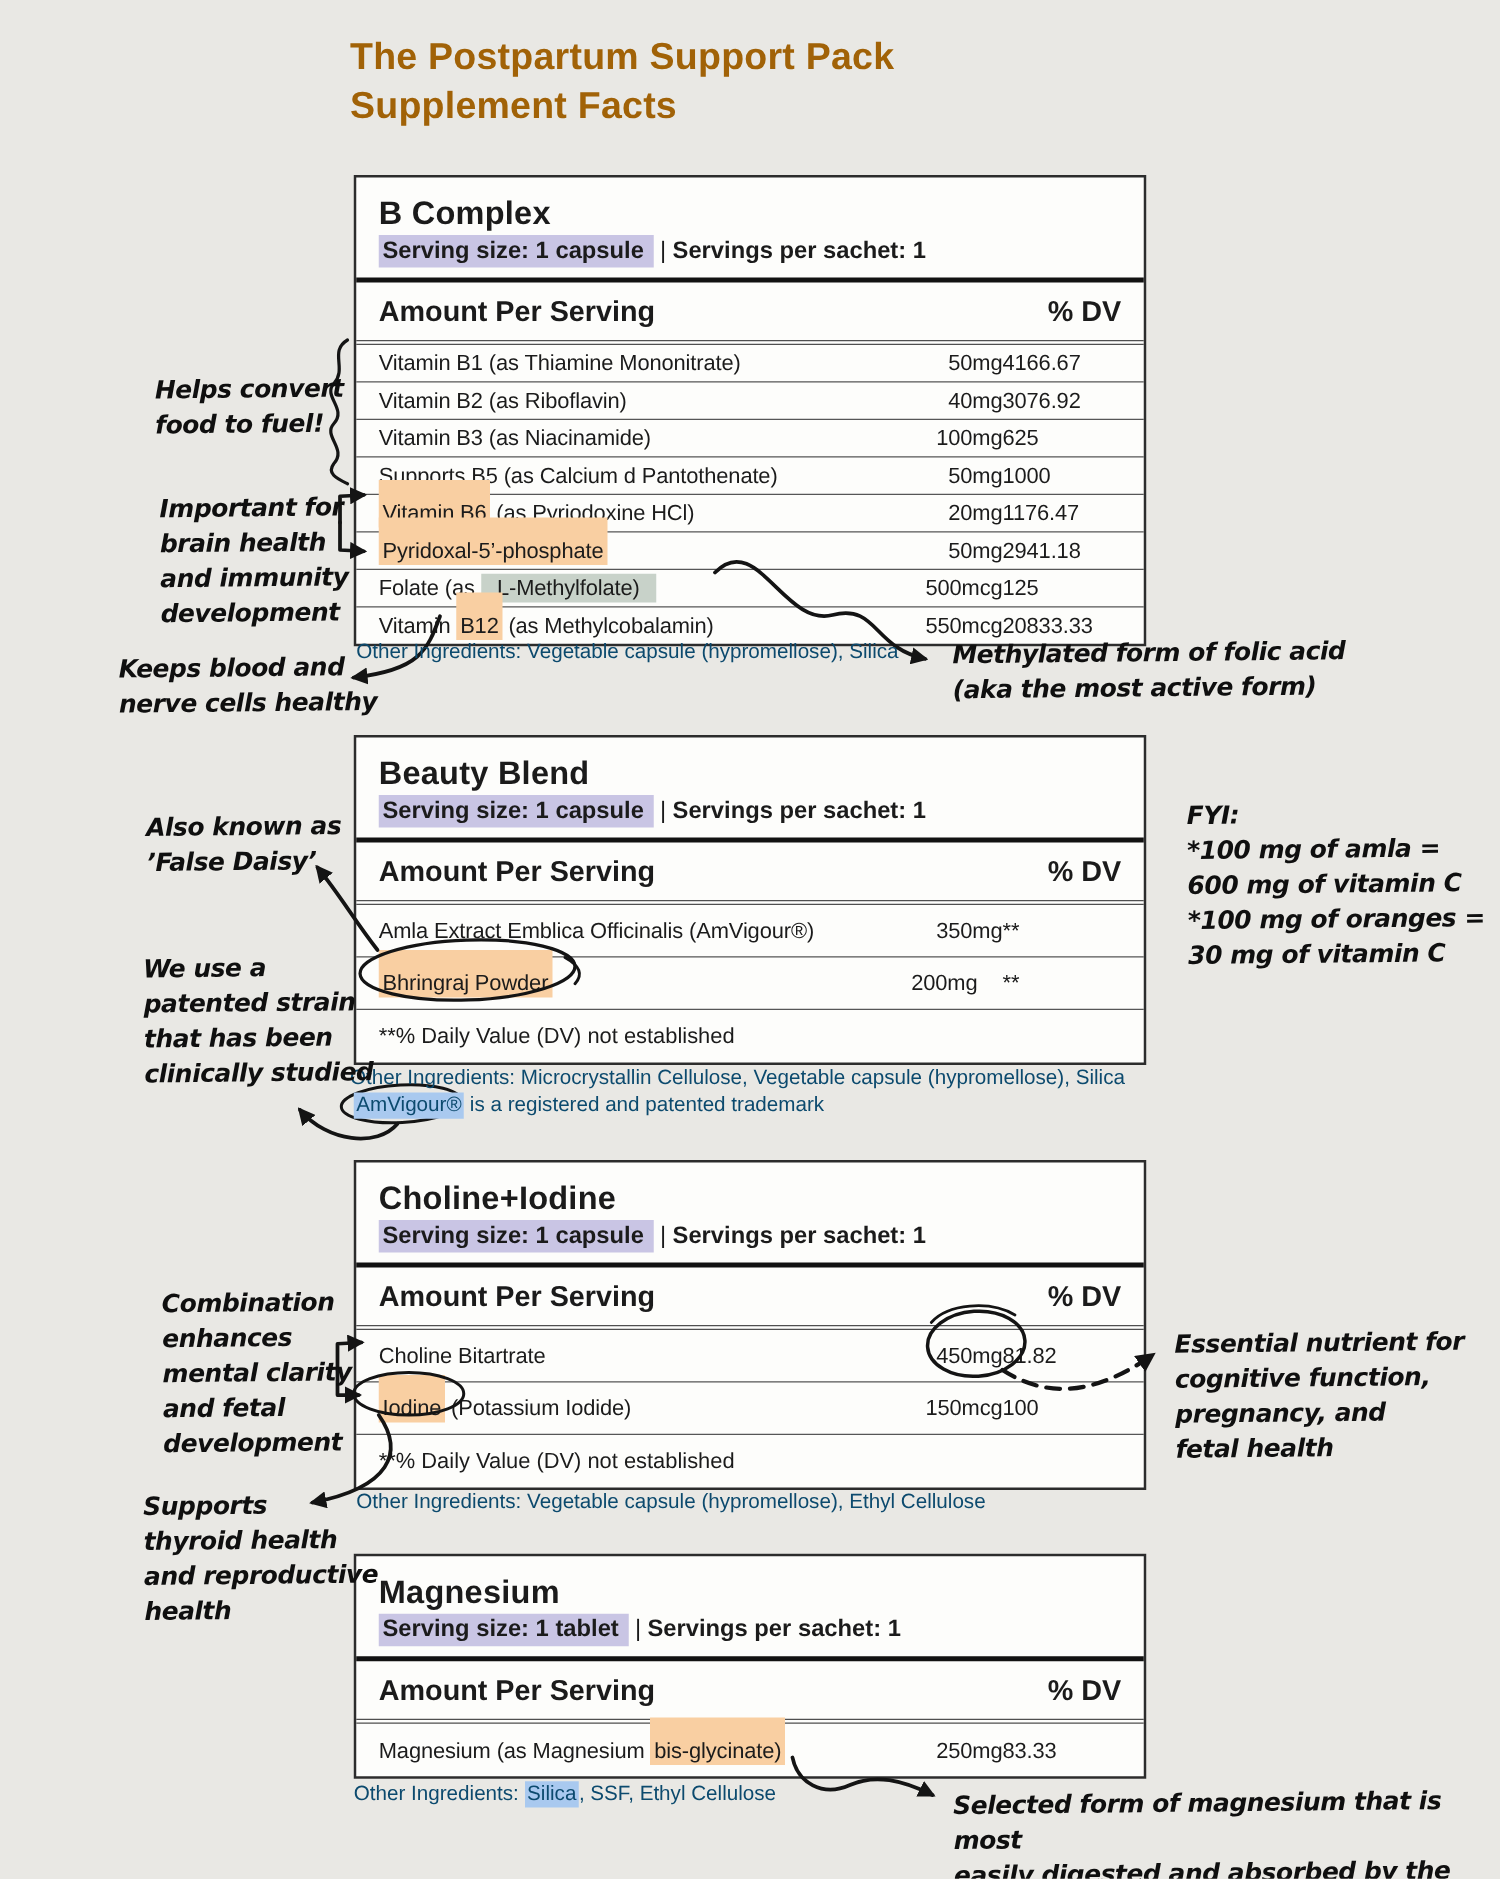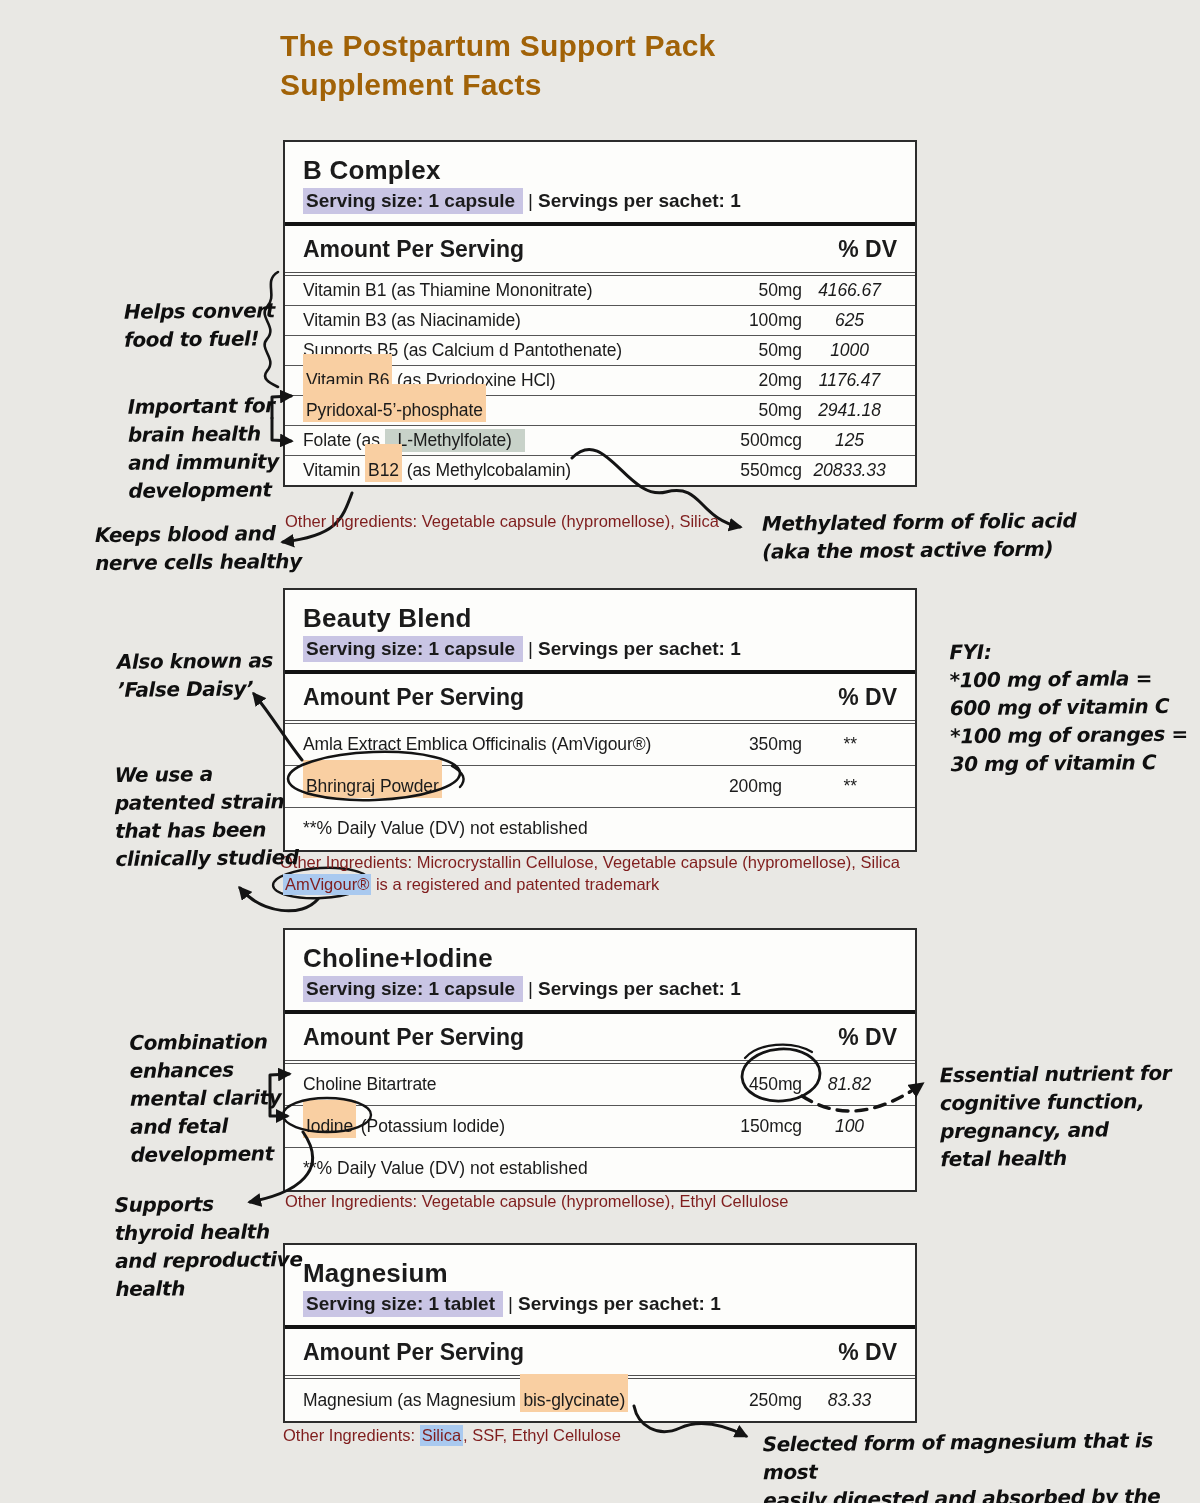--- a/index.html
+++ b/index.html
@@ -27,27 +27,27 @@
   .serv-hl{background:var(--lavender,#c9c5e4);padding:2px 8px 3px 3px;}
   .sep{font-weight:400;padding:0 5px;}
   .thick{border-top:4px solid #121212;}
   .aps{display:flex;justify-content:space-between;align-items:center;
        padding:10px 18px 9px;font-size:23px;font-weight:700;}
   .dbl{border-top:1px solid #4f4f4f;border-bottom:1px solid #4f4f4f;height:2px;}
   .row{display:flex;align-items:center;padding:0 18px;font-size:17.5px;letter-spacing:-0.1px;}
   .row + .row{border-top:1px solid #565656;}
   .rname{flex:1;white-space:nowrap;}
   .ramt{width:100px;text-align:right;}
-  .rdv{width:95px;text-align:center;font-style:italic;}
+  .rdv{width:95px;text-align:left;}
   .footnote{border-top:1px solid #565656;padding:10px 18px 11px;font-size:17.5px;}
   .hl-peach{background:var(--peach,#f9cfa2);padding:16px 3px 2px;}
   .hl-green{background:var(--green,#c8d2c9);padding:1px 13px 2px;}
   .hl-blue{background:var(--blue,#a9c9ef);padding:1px 2px 2px;}
   .it{}
-  .other{position:absolute;font-size:16.5px;line-height:22px;color:#7f1d1d;white-space:nowrap;}
+  .other{position:absolute;font-size:16.5px;line-height:22px;color:#0c4a6e;white-space:nowrap;}
   .note{
     position:absolute;
     font-family:"DejaVu Sans",sans-serif;
     font-style:italic;font-weight:700;
     font-size:20px;line-height:1.4;
     color:#0f0f0f;white-space:pre-line;letter-spacing:-0.4px;
     transform:rotate(-0.6deg);
   }
   svg.overlay{position:absolute;left:0;top:0;pointer-events:none;}
 </style>
@@ -66,20 +66,25 @@
       <div class="thick"></div>
       <div class="aps">
         <span>Amount Per Serving</span>
         <span>% DV</span>
       </div>
       <div class="dbl"></div>
       <div class="row" style="height: 29px;">
         <span class="rname"><span>Vitamin B1 (as Thiamine Mononitrate)</span></span>
         <span class="ramt">50mg</span>
         <span class="rdv">4166.67</span>
+      </div>
+      <div class="row" style="height: 29px;">
+        <span class="rname"><span>Vitamin B2 (as Riboflavin)</span></span>
+        <span class="ramt">40mg</span>
+        <span class="rdv">3076.92</span>
       </div>
       <div class="row" style="height: 29px;">
         <span class="rname"><span>Vitamin B3 (as Niacinamide)</span></span>
         <span class="ramt">100mg</span>
         <span class="rdv">625</span>
       </div>
       <div class="row" style="height: 29px;">
         <span class="rname"><span>Supports B5 (as Calcium d Pantothenate)</span></span>
         <span class="ramt">50mg</span>
         <span class="rdv">1000</span>

